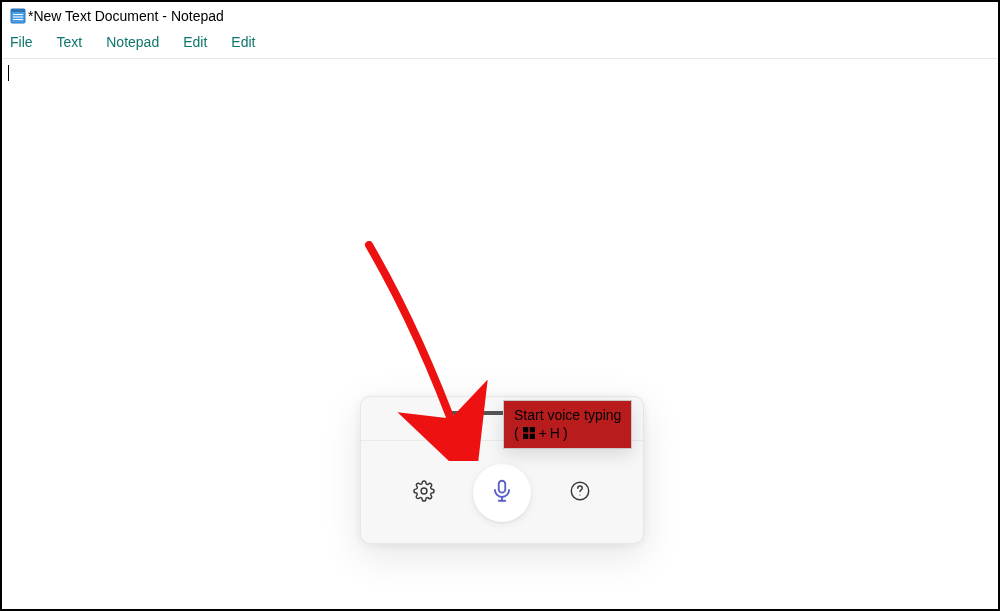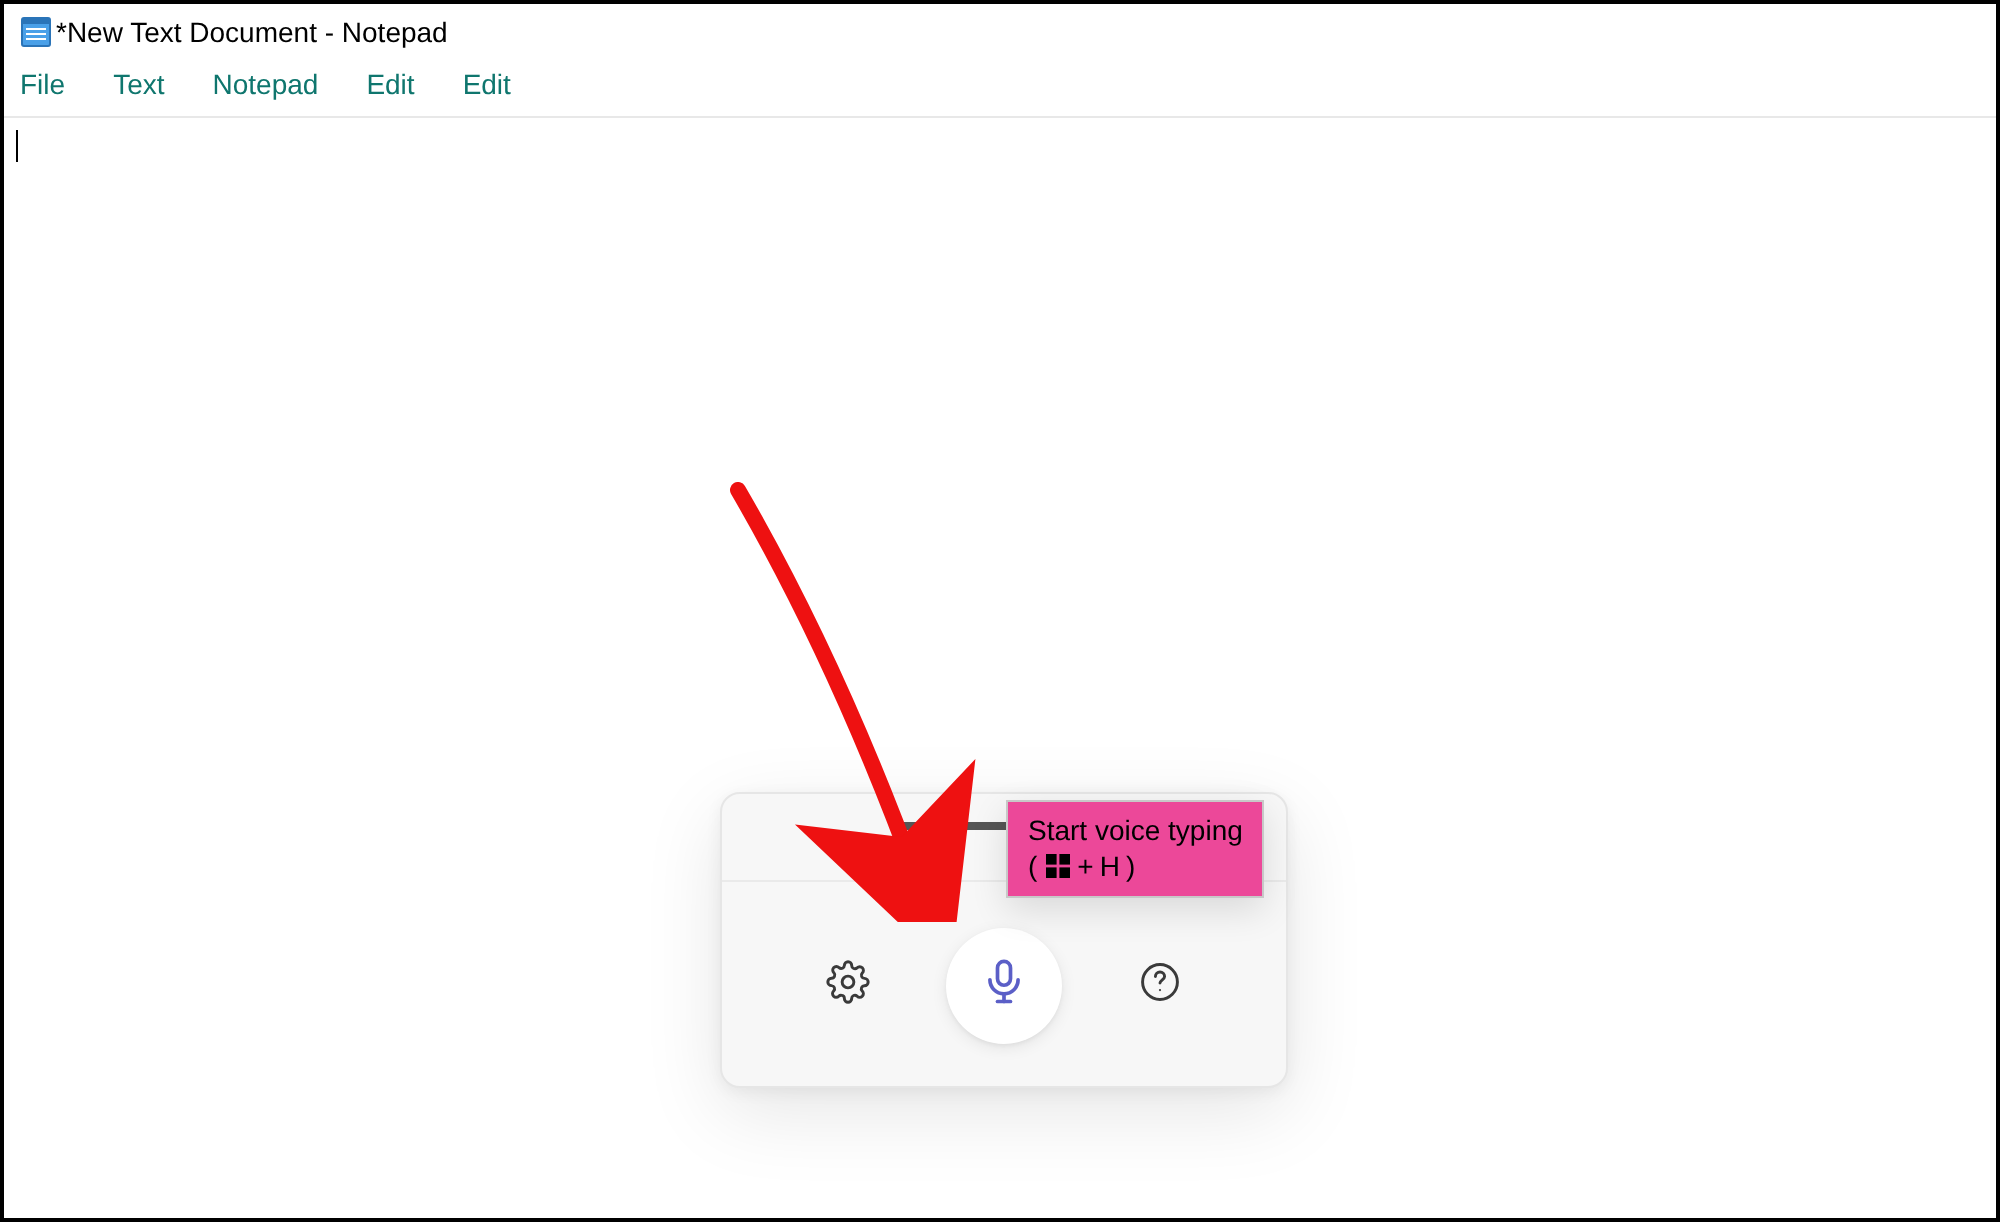--- a/index.html
+++ b/index.html
@@ -112,21 +112,21 @@
       justify-content: center;
       cursor: pointer;
     }
     .mic-btn svg { color: #5b5fc7; }
 
     
     .tooltip {
       position: absolute;
       left: 501px;
       top: 398px;
-      background: #ec4899;
+      background: #b91c1c;
       border: 1px solid #c8c8c8;
       box-shadow: 0 6px 18px rgba(0,0,0,0.12);
       padding: 6px 10px;
       font-size: 14px;
       color: #000;
       line-height: 1.25;
       z-index: 20;
     }
     .tooltip .line2 {
       display: flex;

